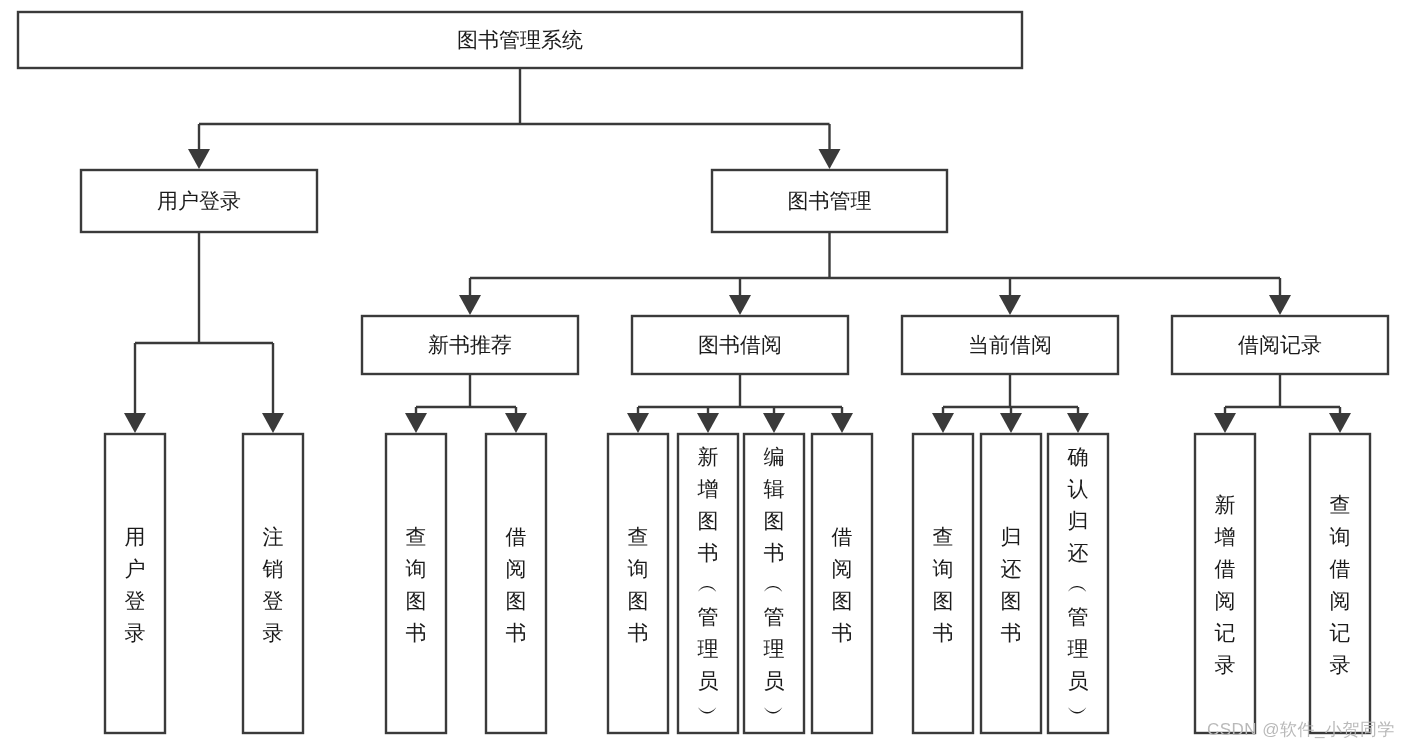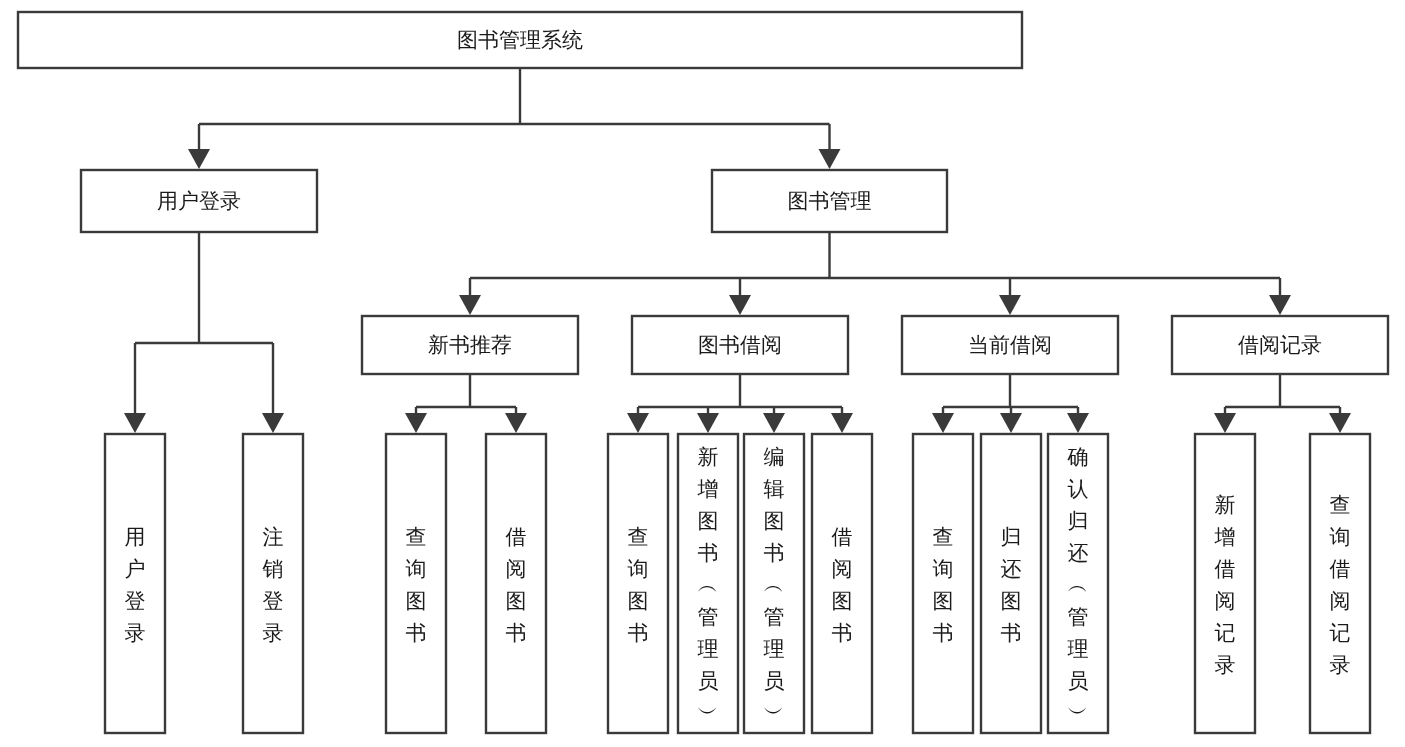--- a/index.html
+++ b/index.html
@@ -216,13 +216,14 @@
         <g>
           <rect class="node-box" x="1195" y="434" width="60" height="299" rx="0"></rect>
           <text class="node-label-v" x="1225" y="512.46"><tspan x="1225" dy="0">新</tspan><tspan x="1225" dy="32">增</tspan><tspan x="1225" dy="32">借</tspan><tspan x="1225" dy="32">阅</tspan><tspan x="1225" dy="32">记</tspan><tspan x="1225" dy="32">录</tspan></text>
         </g>
         <g>
           <rect class="node-box" x="1310" y="434" width="60" height="299" rx="0"></rect>
           <text class="node-label-v" x="1340" y="512.46"><tspan x="1340" dy="0">查</tspan><tspan x="1340" dy="32">询</tspan><tspan x="1340" dy="32">借</tspan><tspan x="1340" dy="32">阅</tspan><tspan x="1340" dy="32">记</tspan><tspan x="1340" dy="32">录</tspan></text>
         </g>
       </g>
   </svg>
+  <div class="watermark">CSDN @软件_小贺同学</div>
 </div>
 
 </body></html>

